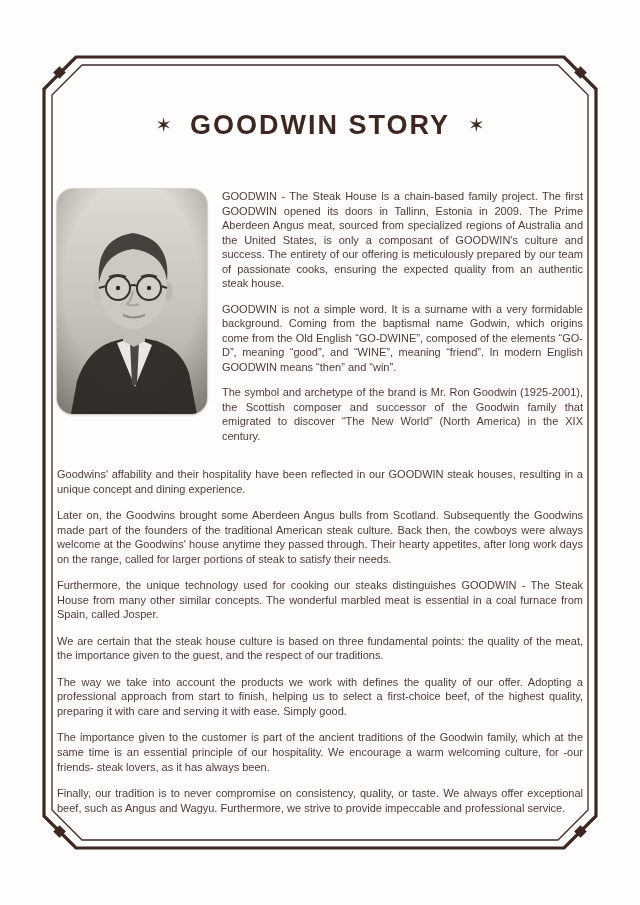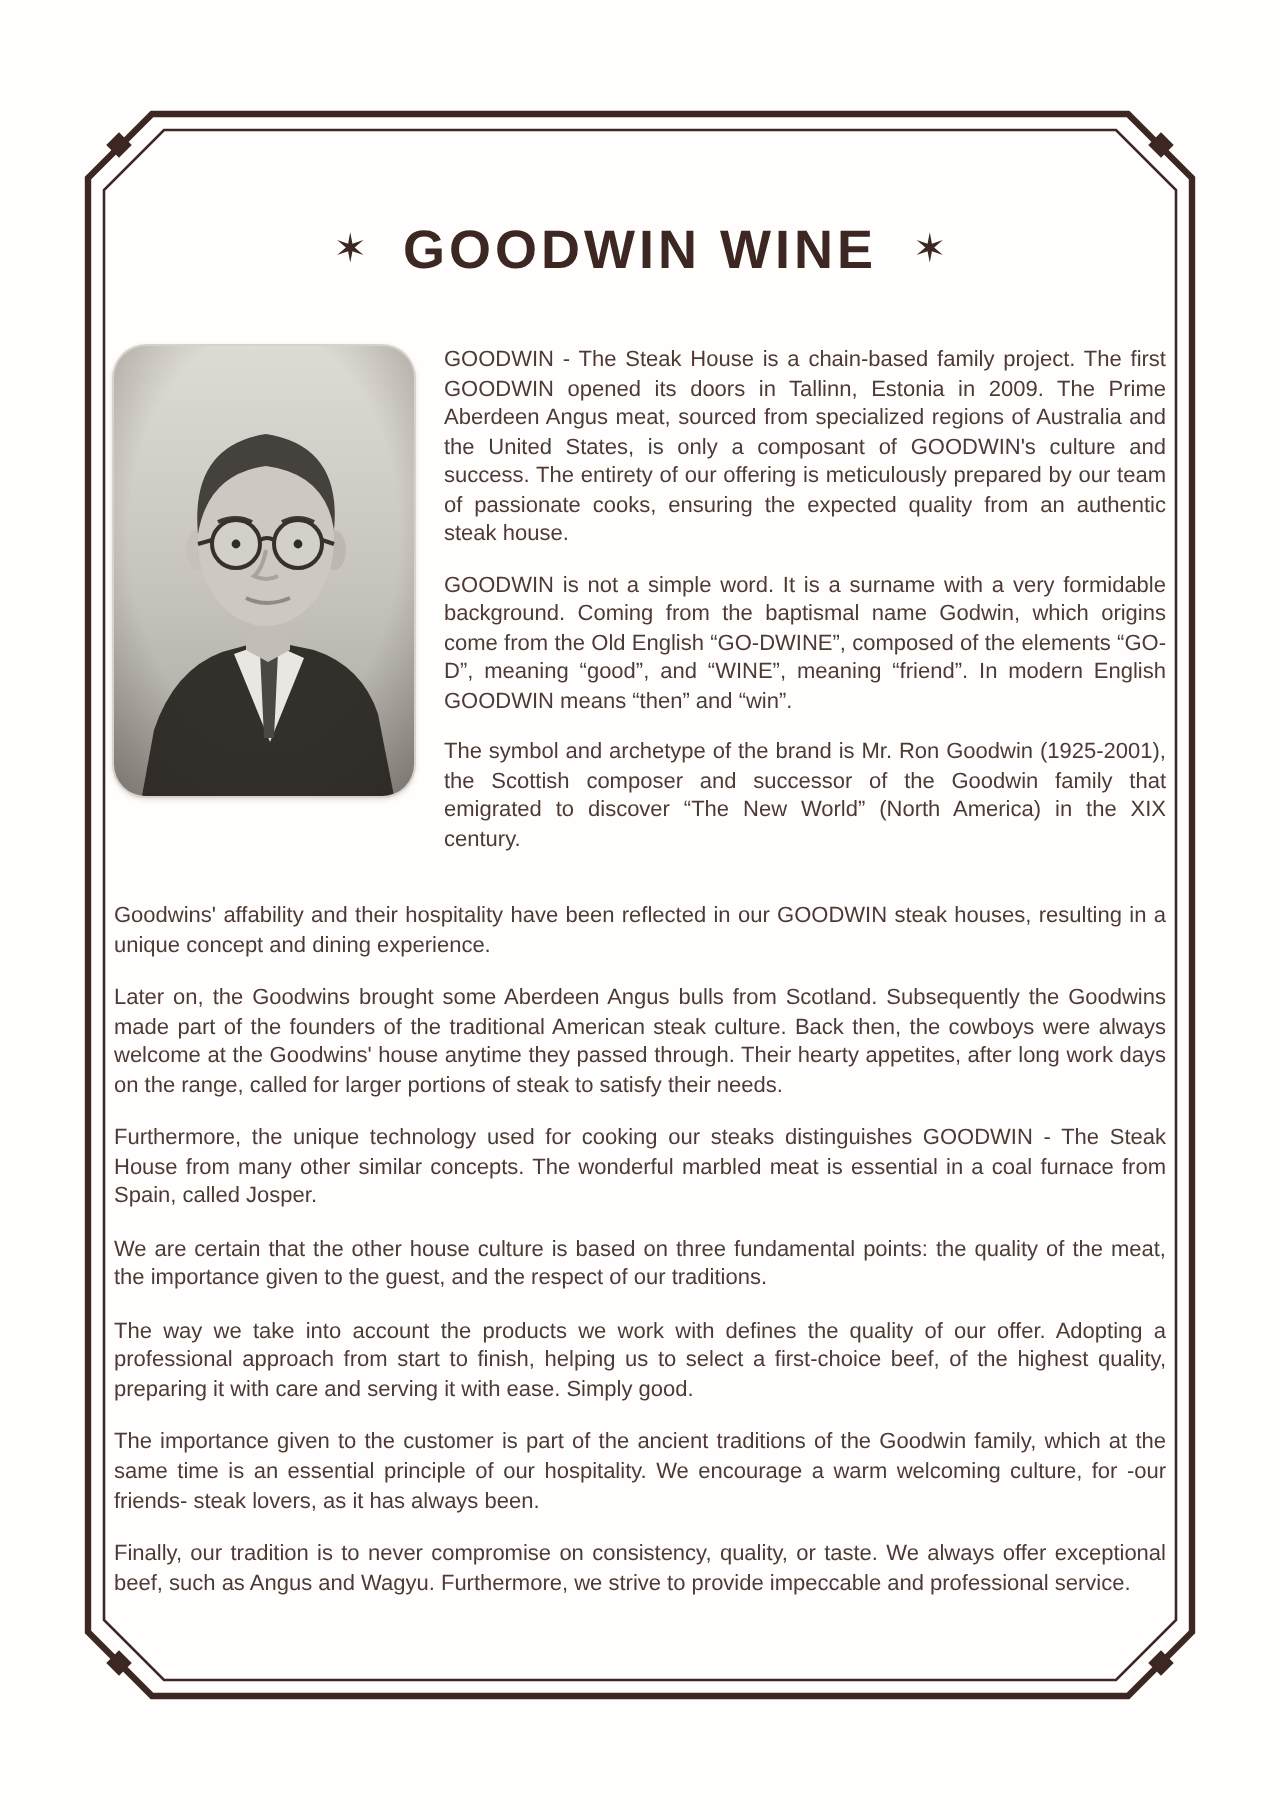--- a/index.html
+++ b/index.html
@@ -38,21 +38,21 @@
     align-items: center;
     justify-content: center;
     gap: 18px;
   }
   .title .star {
     font-size: 20px;
     letter-spacing: 0;
     transform: translateY(-1px);
   }
   .intro-row {
-    margin-top: 32px;
+    margin-top: 48px;
     display: flex;
     align-items: flex-start;
   }
   .photo {
     flex: 0 0 150px;
     width: 150px;
     height: 225px;
     border-radius: 16px;
     overflow: hidden;
     box-shadow: 0 0 0 1px #d8d2ca, 0 1px 3px rgba(60,40,35,0.25);
@@ -93,21 +93,21 @@
       <rect x="576" y="68" width="9" height="9" transform="rotate(45 580.5 72.5)"></rect>
       <rect x="55" y="827" width="9" height="9" transform="rotate(45 59.5 831.5)"></rect>
       <rect x="576" y="827" width="9" height="9" transform="rotate(45 580.5 831.5)"></rect>
     </g>
   </svg>
 
   <div class="content">
 
     <h1 class="title">
       <span class="star">✶</span>
-      <span>GOODWIN WINE</span>
+      <span>GOODWIN STORY</span>
       <span class="star">✶</span>
     </h1>
 
     <div class="intro-row">
 
       <div class="photo">
         <svg viewBox="0 0 150 225" width="150" height="225" xmlns="http://www.w3.org/2000/svg">
           <defs>
             <linearGradient id="pbg" x1="0" y1="0" x2="0" y2="1">
               <stop offset="0" stop-color="#dedbd4"></stop>
@@ -158,21 +158,21 @@
         <p>GOODWIN - The Steak House is a chain-based family project. The first GOODWIN opened its doors in Tallinn, Estonia in 2009. The Prime Aberdeen Angus meat, sourced from specialized regions of Australia and the United States, is only a composant of GOODWIN's culture and success. The entirety of our offering is meticulously prepared by our team of passionate cooks, ensuring the expected quality from an authentic steak house.</p>
         <p>GOODWIN is not a simple word. It is a surname with a very formidable background. Coming from the baptismal name Godwin, which origins come from the Old English “GO-DWINE”, composed of the elements “GO-D”, meaning “good”, and “WINE”, meaning “friend”. In modern English GOODWIN means “then” and “win”.</p>
         <p>The symbol and archetype of the brand is Mr. Ron Goodwin (1925-2001), the Scottish composer and successor of the Goodwin family that emigrated to discover “The New World” (North America) in the XIX century.</p>
       </div>
     </div>
 
     <div class="body-text">
       <p>Goodwins' affability and their hospitality have been reflected in our GOODWIN steak houses, resulting in a unique concept and dining experience.</p>
       <p>Later on, the Goodwins brought some Aberdeen Angus bulls from Scotland. Subsequently the Goodwins made part of the founders of the traditional American steak culture. Back then, the cowboys were always welcome at the Goodwins' house anytime they passed through. Their hearty appetites, after long work days on the range, called for larger portions of steak to satisfy their needs.</p>
       <p>Furthermore, the unique technology used for cooking our steaks distinguishes GOODWIN - The Steak House from many other similar concepts. The wonderful marbled meat is essential in a coal furnace from Spain, called Josper.</p>
-      <p>We are certain that the other house culture is based on three fundamental points: the quality of the meat, the importance given to the guest, and the respect of our traditions.</p>
+      <p>We are certain that the steak house culture is based on three fundamental points: the quality of the meat, the importance given to the guest, and the respect of our traditions.</p>
       <p>The way we take into account the products we work with defines the quality of our offer. Adopting a professional approach from start to finish, helping us to select a first-choice beef, of the highest quality, preparing it with care and serving it with ease. Simply good.</p>
       <p>The importance given to the customer is part of the ancient traditions of the Goodwin family, which at the same time is an essential principle of our hospitality. We encourage a warm welcoming culture, for -our friends- steak lovers, as it has always been.</p>
       <p>Finally, our tradition is to never compromise on consistency, quality, or taste. We always offer exceptional beef, such as Angus and Wagyu. Furthermore, we strive to provide impeccable and professional service.</p>
 
     </div>
 
   </div>
 </div>
 
 </body></html>

